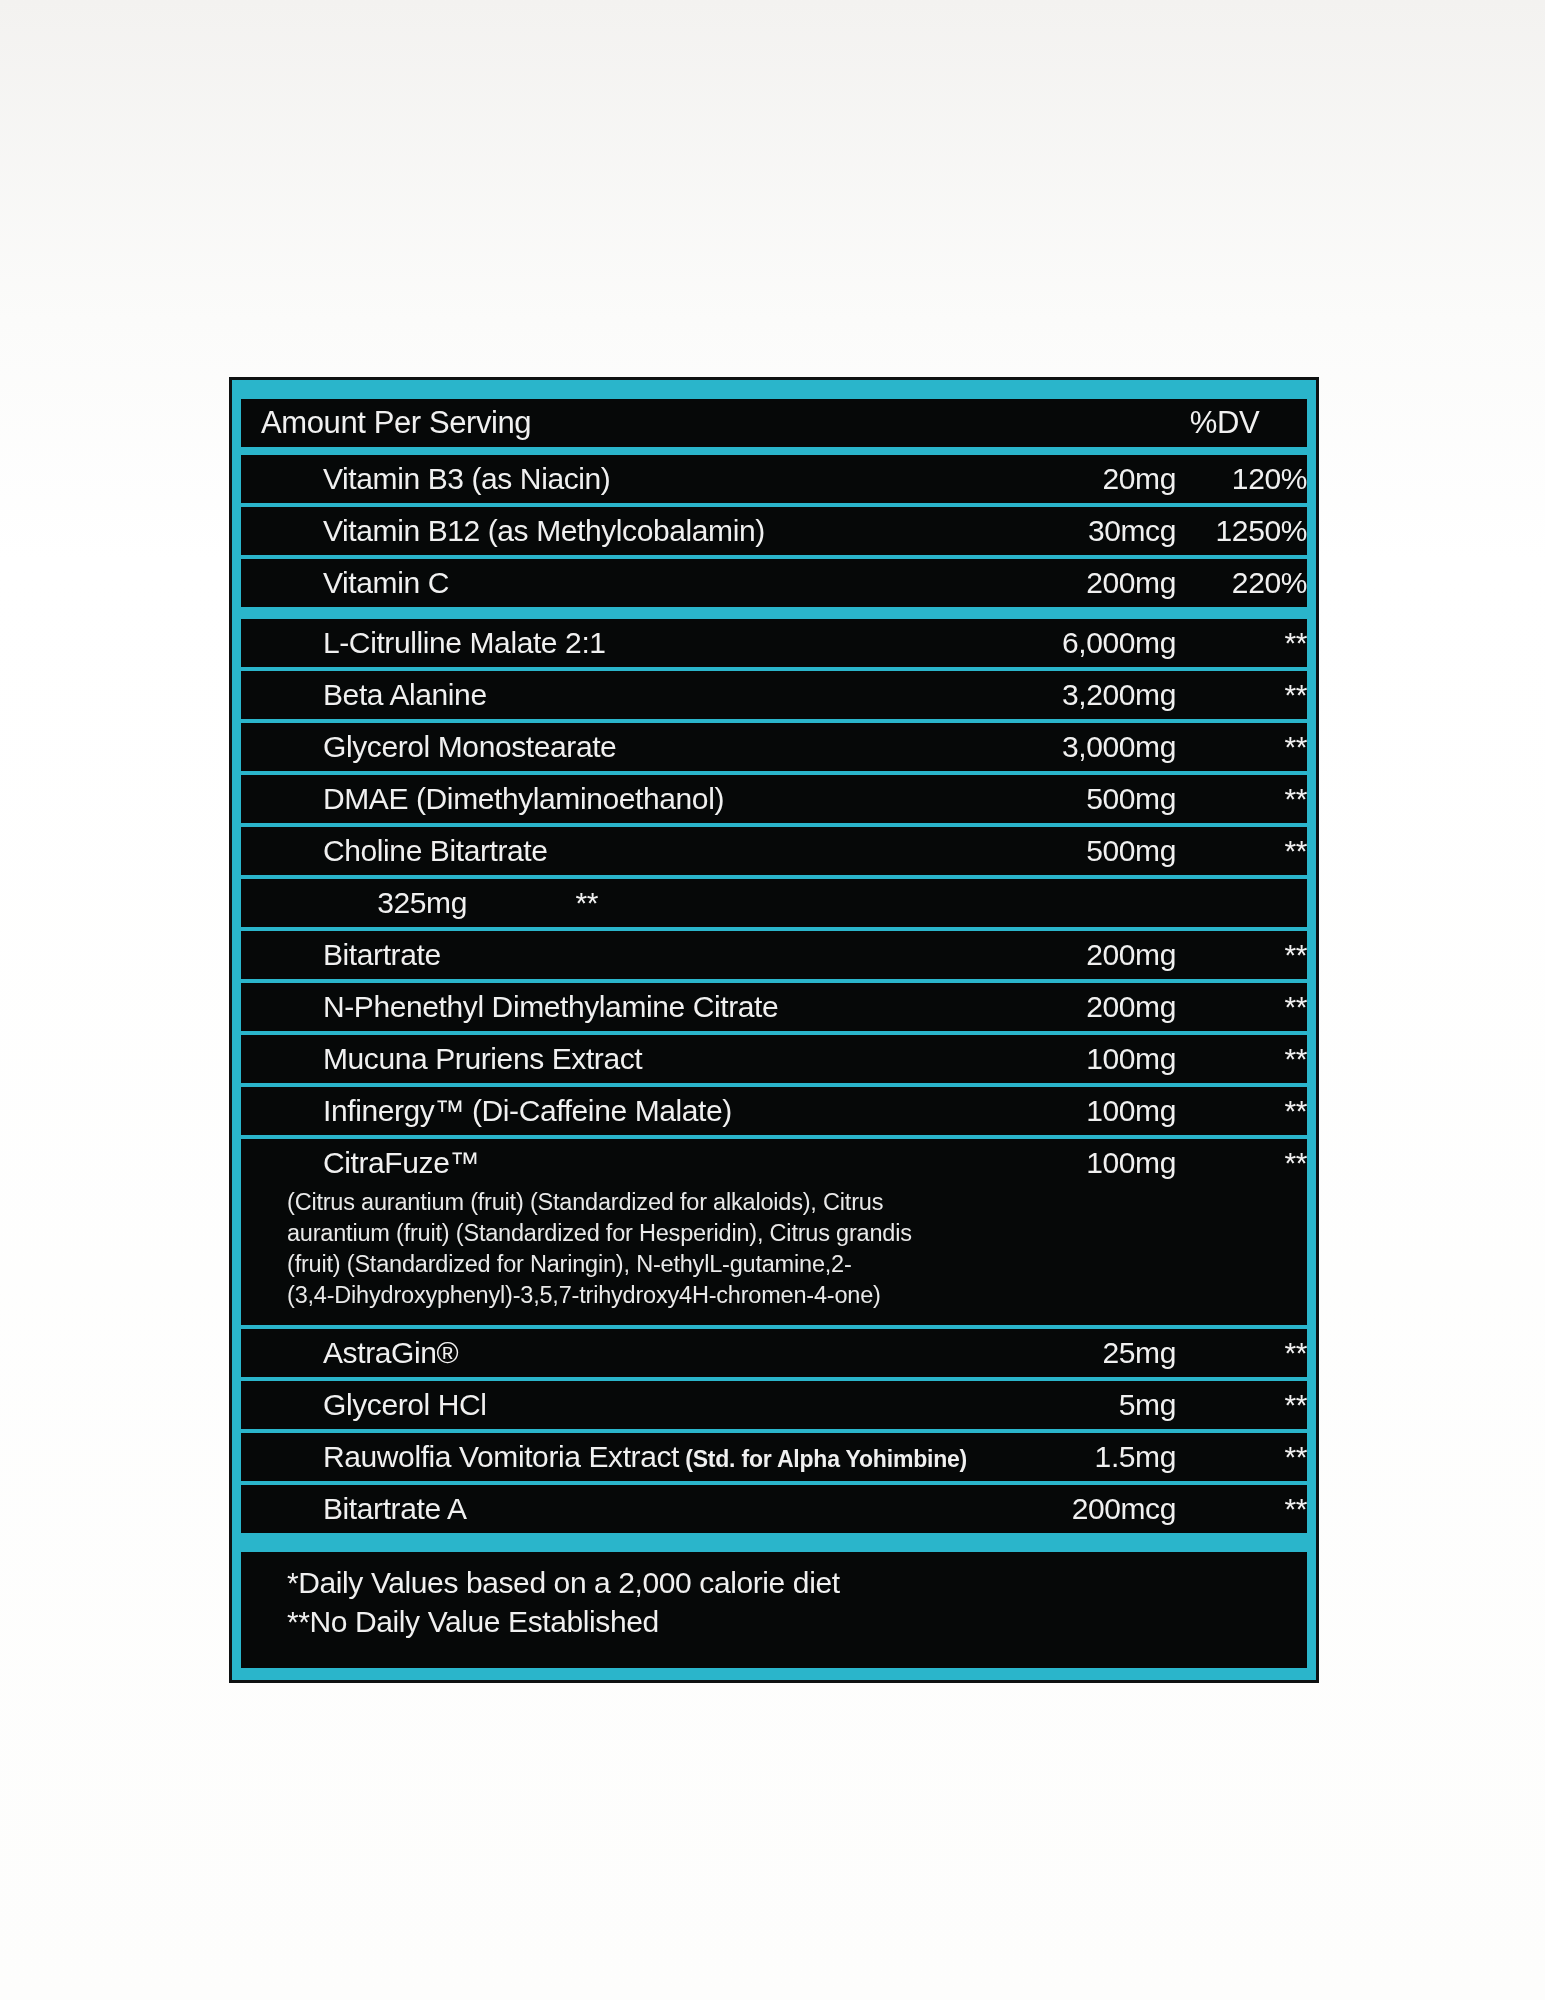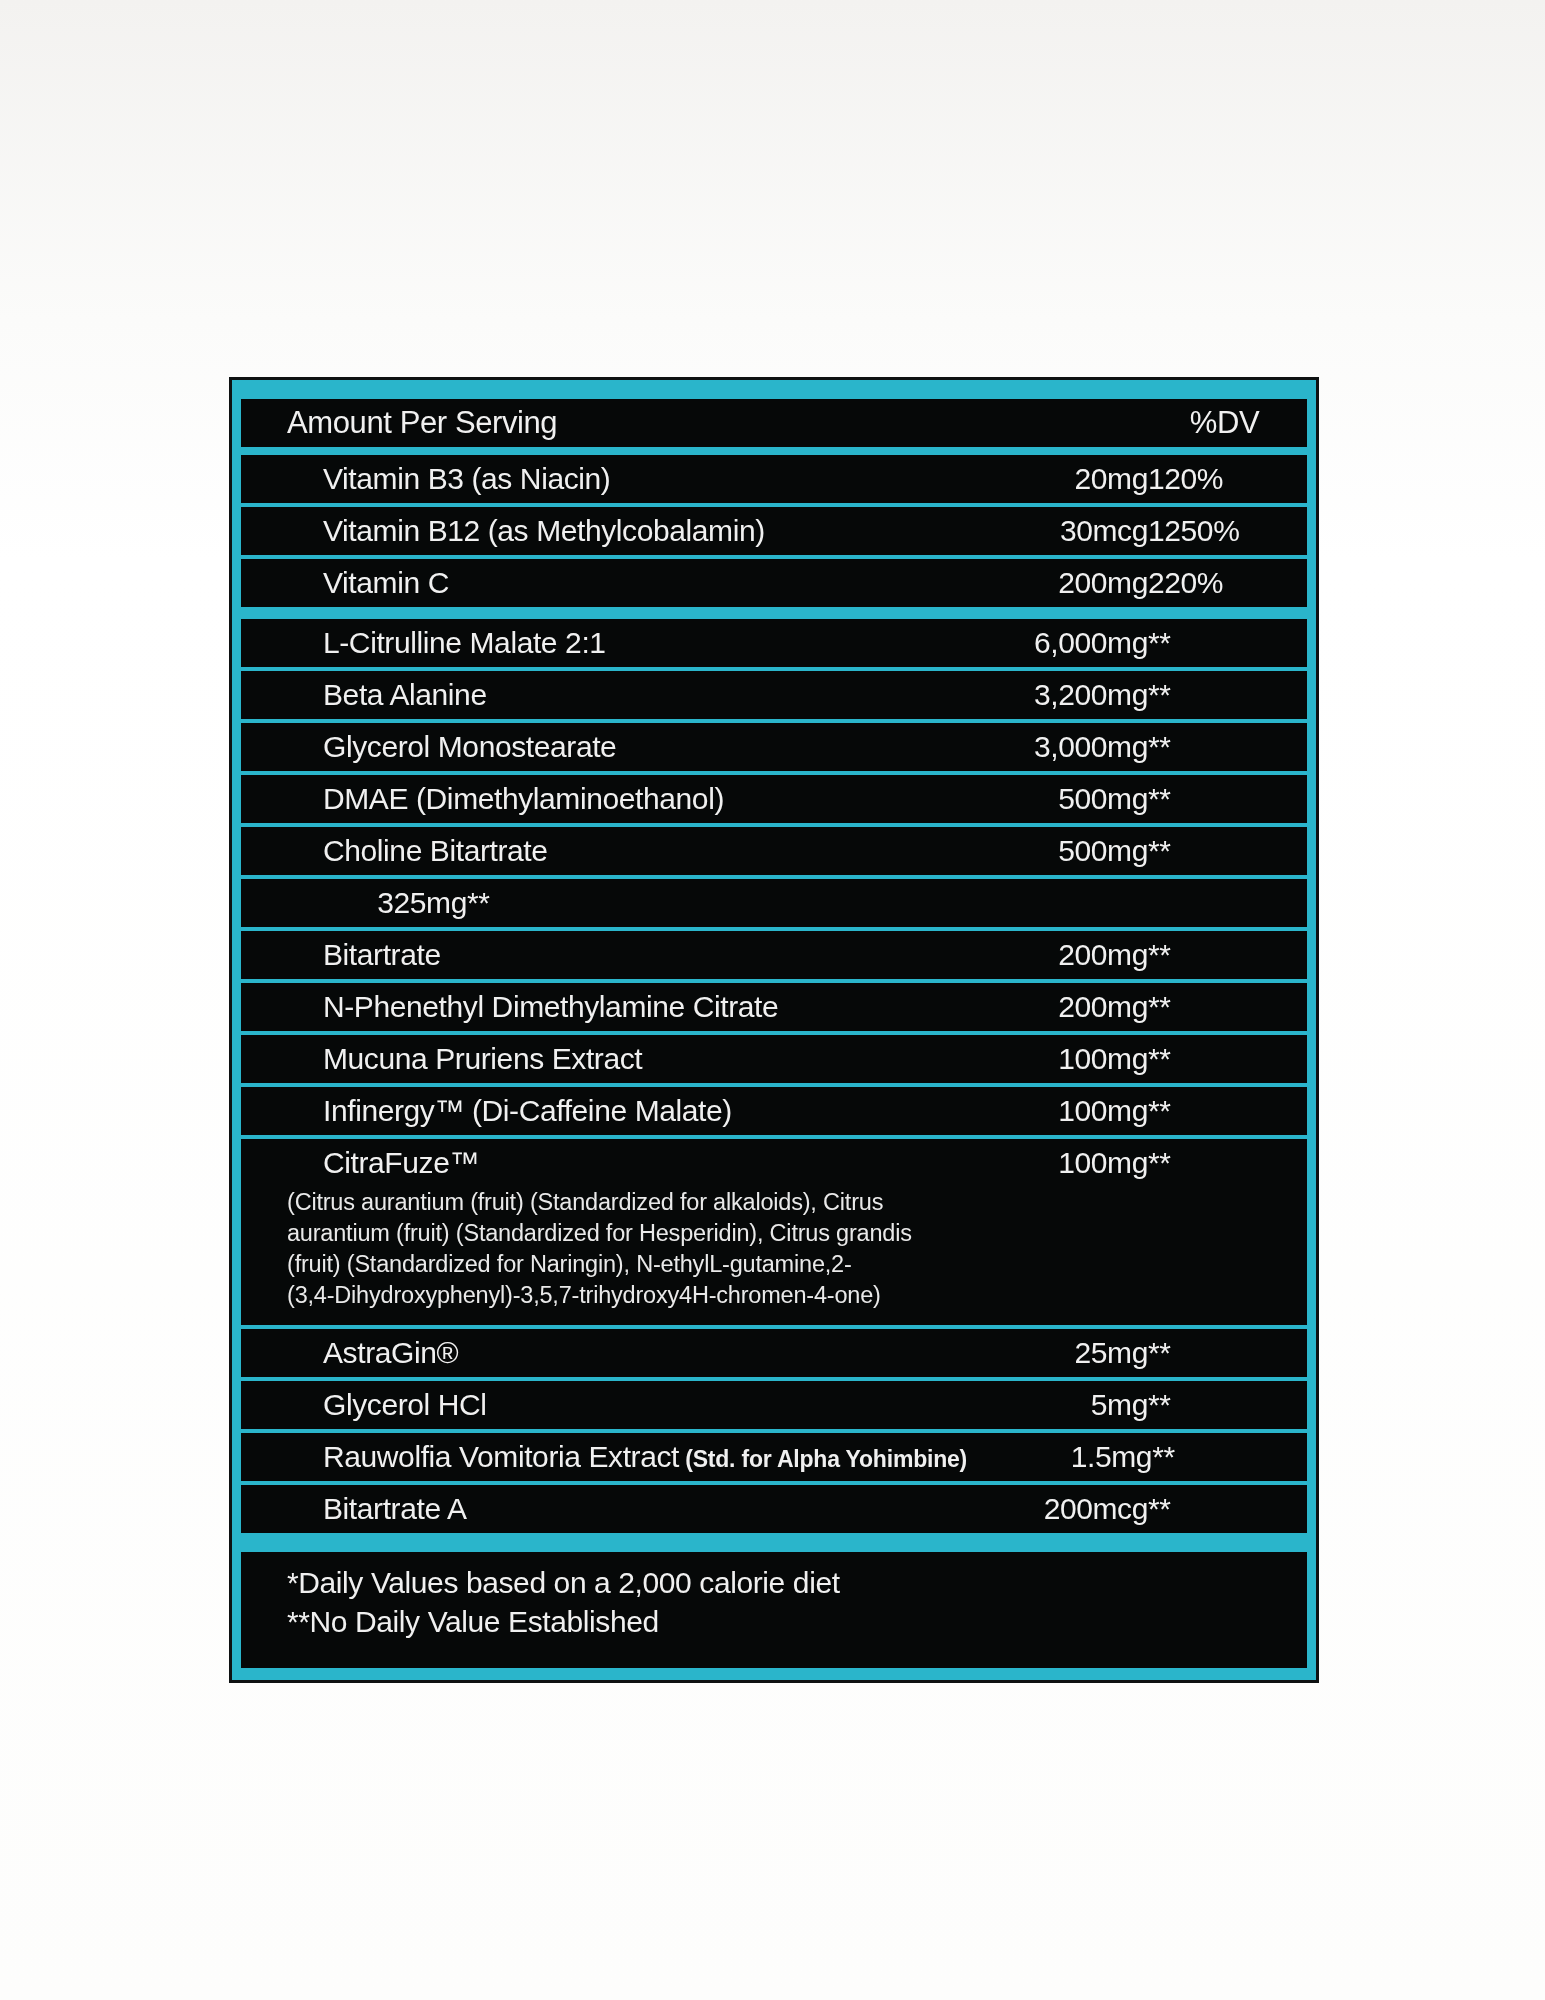--- a/index.html
+++ b/index.html
@@ -29,34 +29,34 @@
   .panel-inner{
     background:var(--panel-bg);
   }
   .hdr{
     display:flex;
     align-items:center;
     height:56px;
     border-bottom:8px solid var(--accent);
     font-size:31px;
   }
-  .hdr .name{flex:1;padding-left:46px;}
+  .hdr .name{flex:1;padding-left:20px;}
   .hdr .dv{width:165px;text-align:center;}
   .rows > .row + .row{border-top:4px solid var(--accent);}
   .row .line{
     display:flex;
     align-items:center;
     min-height:48px;
     font-size:30px;
     margin-left:36px;
   }
   .row .name{flex:1;padding-left:46px;white-space:nowrap;}
   .row .sfx{font-size:23px;letter-spacing:-0.2px;font-weight:bold;}
   .row .amt{width:190px;text-align:right;white-space:nowrap;}
-  .row .dv{width:159px;text-align:left;white-space:nowrap;}
+  .row .dv{width:131px;text-align:right;white-space:nowrap;}
   .detail{
     padding:0 180px 14px 46px;
     font-size:23.5px;
     line-height:31px;
     color:#e9e9e9;
     letter-spacing:-0.2px;
   }
   .detail div{white-space:nowrap;}
   .divider{height:12px;background:var(--accent);}
   .divider.thick{height:19px;}

